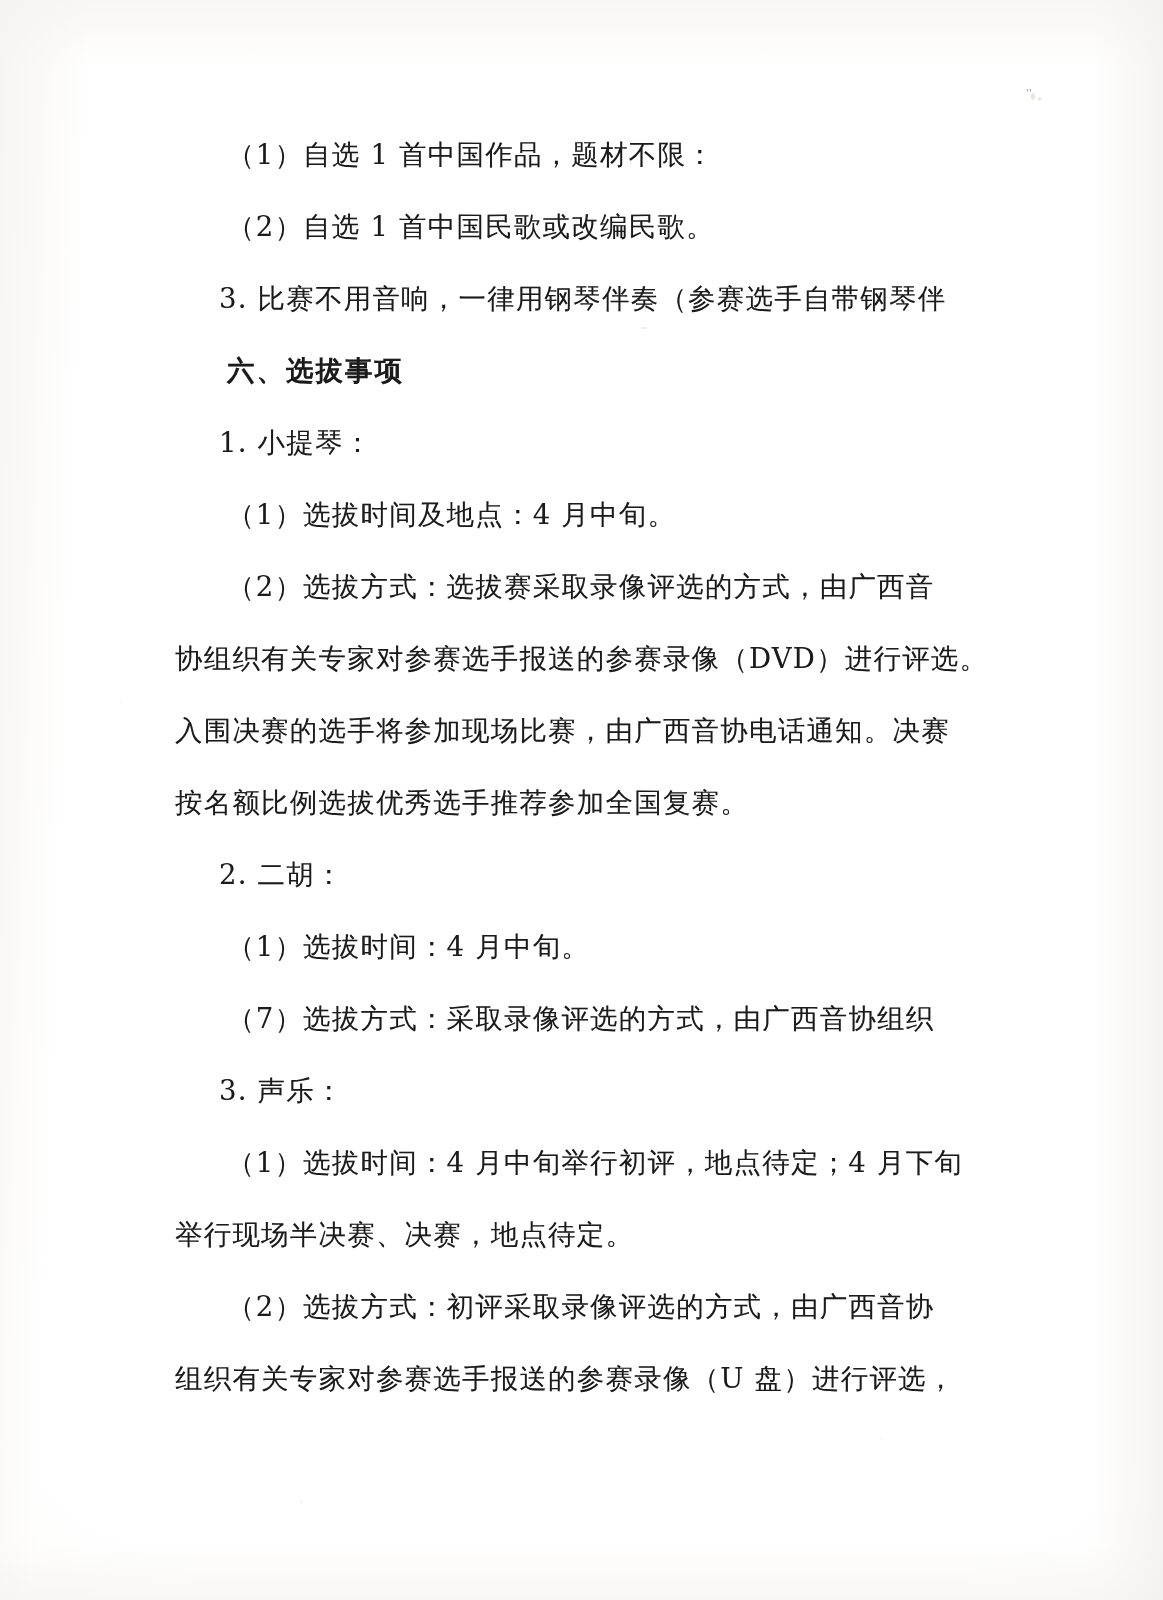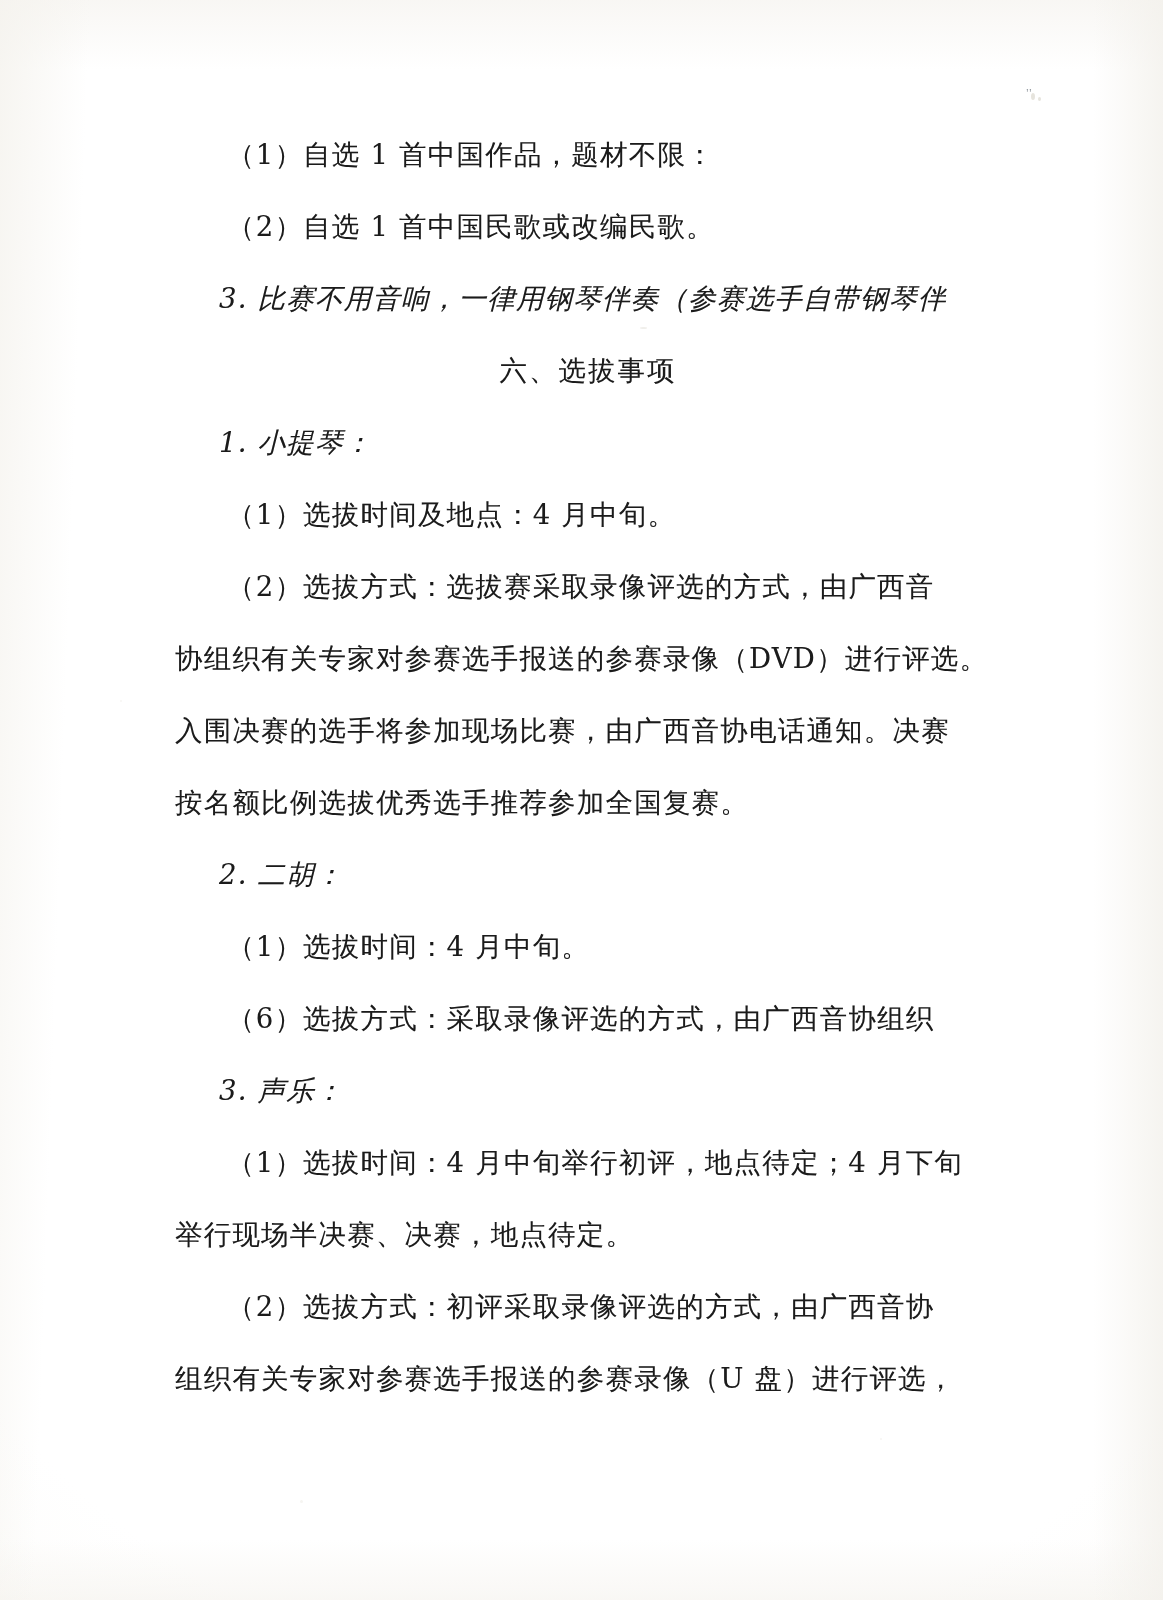--- a/index.html
+++ b/index.html
@@ -60,27 +60,25 @@
     line-height: 59px;
     letter-spacing: 1.2px;
     white-space: pre;
     font-family: "DejaVu Serif", "Liberation Serif", serif;
   }
   p.indent {
     text-indent: 52px;
   }
   p.indent-small {
     text-indent: 44px;
-    font-style: italic;
   }
   p.heading {
     text-indent: 52px;
-    font-weight: normal;
+    font-weight: bold;
     letter-spacing: 2px;
-    text-align: center;
   }
   
   .doc-body p {
     text-shadow: 0 0 0.6px rgba(0,0,0,0.25);
   }
   .mark {
     position: absolute;
     color: #9aa0a6;
     font-size: 13px;
     font-family: Liberation Sans, sans-serif;
@@ -105,21 +103,21 @@
     <p class="line indent-small">3. 比赛不用音响，一律用钢琴伴奏（参赛选手自带钢琴伴</p>
     <p class="line heading">六、选拔事项</p>
     <p class="line indent-small">1. 小提琴：</p>
     <p class="line indent">（1）选拔时间及地点：4 月中旬。</p>
     <p class="line indent">（2）选拔方式：选拔赛采取录像评选的方式，由广西音</p>
     <p class="line">协组织有关专家对参赛选手报送的参赛录像（DVD）进行评选。</p>
     <p class="line">入围决赛的选手将参加现场比赛，由广西音协电话通知。决赛</p>
     <p class="line">按名额比例选拔优秀选手推荐参加全国复赛。</p>
     <p class="line indent-small">2. 二胡：</p>
     <p class="line indent">（1）选拔时间：4 月中旬。</p>
-    <p class="line indent">（6）选拔方式：采取录像评选的方式，由广西音协组织</p>
+    <p class="line indent">（7）选拔方式：采取录像评选的方式，由广西音协组织</p>
     <p class="line indent-small">3. 声乐：</p>
     <p class="line indent">（1）选拔时间：4 月中旬举行初评，地点待定；4 月下旬</p>
     <p class="line">举行现场半决赛、决赛，地点待定。</p>
     <p class="line indent">（2）选拔方式：初评采取录像评选的方式，由广西音协</p>
     <p class="line">组织有关专家对参赛选手报送的参赛录像（U 盘）进行评选，</p>
   </div>
 
   <div class="mark" style="left:1026px;top:86px;">ʼʼ</div>
 </div>
 

